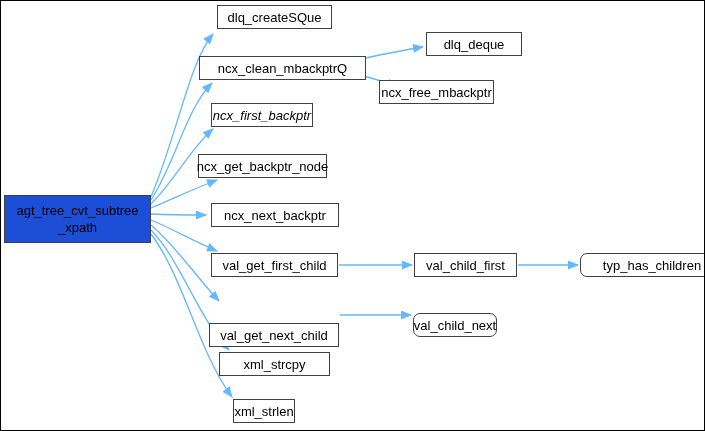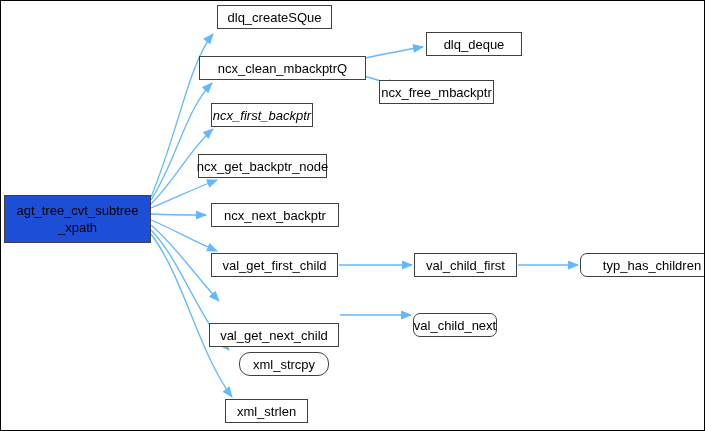--- a/index.html
+++ b/index.html
@@ -125,21 +125,21 @@
   </div>
 
   <div class="node" style="left:208px; top:302px; width:130px;margin-top:20px;">
     <span>val_get_next_child</span>
   </div>
 
   <div class="node" style="left:412px; top:312px; width:84px;border-radius:7px;">
     <span>val_child_next</span>
   </div>
 
-  <div class="node" style="left:238px; top:351px; width:90px;border-radius:11px;">
+  <div class="node" style="left:218px; top:351px; width:111px;">
     <span>xml_strcpy</span>
   </div>
 
-  <div class="node" style="left:224px; top:398px; width:83px;">
+  <div class="node" style="left:232px; top:398px; width:62px;">
     <span>xml_strlen</span>
   </div>
 
 </div>
 
 </body></html>

